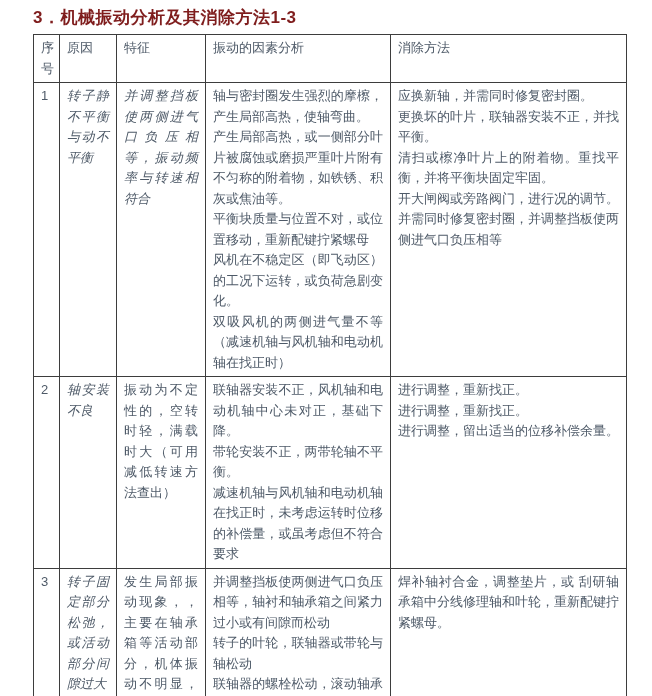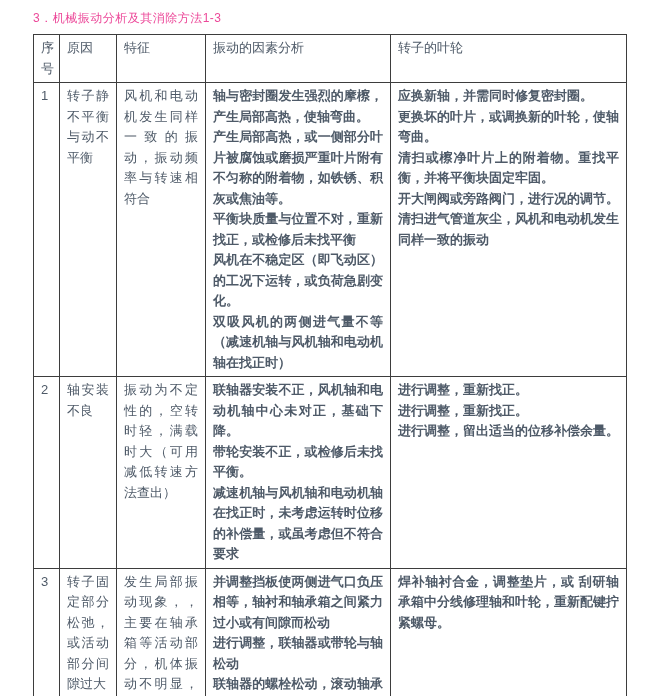--- a/index.html
+++ b/index.html
@@ -10,55 +10,56 @@
     height: 696px;
     overflow: hidden;
     font-family: "Liberation Sans", "DejaVu Sans", sans-serif;
   }
   .page {
     box-sizing: border-box;
     width: 652px;
     padding: 9px 0 0 33px;
   }
   .doc-title {
-    color: #ec4899;
-    font-size: 12px;
+    color: #7f1d1d;
+    font-size: 17px;
     line-height: 18px;
     margin: 0 0 7px 0;
     letter-spacing: 0.5px;
+    font-weight: bold;
   }
   table.vib-table {
     border-collapse: collapse;
     table-layout: fixed;
     width: 593px;
   }
   table.vib-table td {
     border: 1px solid #3d3d3d;
     color: #4e5a68;
     font-size: 13px;
     line-height: 20.5px;
     padding: 3px 7px;
     vertical-align: top;
     text-align: justify;
     word-break: break-all;
     box-sizing: border-box;
   }
-  table.vib-table td p { margin: 0; font-weight: bold; }
+  table.vib-table td p { margin: 0; }
   td.hdr {
     vertical-align: middle;
     text-align: left;
     height: 37px;
     padding: 2px 9px;
   }
   td.no-cell {
     text-align: center;
     vertical-align: middle;
     padding: 2px 2px;
   }
-  td.v-mid { vertical-align: middle; }
+  td.v-mid { vertical-align: middle; font-style: italic; }
   tr.row-1 { height: 277px; }
   tr.row-2 { height: 186px; }
   tr.row-3 { height: 154px; }
 </style>
 </head>
 <body>
 
 <div class="page">
   <div class="doc-title">3．机械振动分析及其消除方法1-3</div>
 
@@ -70,66 +71,66 @@
       <col style="width:185px">
       <col style="width:236px">
     </colgroup>
 
     <tbody>
         <tr class="row-header">
       <td class="hdr no-cell">序号</td>
       <td class="hdr">原因</td>
       <td class="hdr">特征</td>
       <td class="hdr">振动的因素分析</td>
-      <td class="hdr">转子的叶轮</td>
+      <td class="hdr">消除方法</td>
     </tr>
 
     <tr class="row-1">
       <td class="no-cell">1</td>
       <td class="v-mid">转子静不平衡与动不平衡</td>
-      <td class="v-mid">风机和电动机发生同样一致的振动，振动频率与转速相符合</td>
+      <td class="v-mid">并调整挡板使两侧进气口负压相等，振动频率与转速相符合</td>
       <td>
             <p>轴与密封圈发生强烈的摩檫，产生局部高热，使轴弯曲。</p>
             <p>产生局部高热，或一侧部分叶片被腐蚀或磨损严重叶片附有不匀称的附着物，如铁锈、积灰或焦油等。</p>
-            <p>平衡块质量与位置不对，重新找正，或检修后未找平衡</p>
+            <p>平衡块质量与位置不对，或位置移动，重新配键拧紧螺母</p>
             <p>风机在不稳定区（即飞动区）的工况下运转，或负荷急剧变化。</p>
             <p>双吸风机的两侧进气量不等（减速机轴与风机轴和电动机轴在找正时）</p>
           </td>
       <td>
             <p>应换新轴，并需同时修复密封圈。</p>
-            <p>更换坏的叶片，或调换新的叶轮，使轴弯曲。</p>
+            <p>更换坏的叶片，联轴器安装不正，并找平衡。</p>
             <p>清扫或檫净叶片上的附着物。重找平衡，并将平衡块固定牢固。</p>
             <p>开大闸阀或旁路阀门，进行况的调节。</p>
-            <p>清扫进气管道灰尘，风机和电动机发生同样一致的振动</p>
+            <p>并需同时修复密封圈，并调整挡板使两侧进气口负压相等</p>
           </td>
     </tr>
 
     <tr class="row-2">
       <td class="no-cell">2</td>
       <td class="v-mid">轴安装不良</td>
       <td>振动为不定性的，空转时轻，满载时大（可用减低转速方法查出）</td>
       <td>
             <p>联轴器安装不正，风机轴和电动机轴中心未对正，基础下降。</p>
-            <p>带轮安装不正，或检修后未找平衡。</p>
+            <p>带轮安装不正，两带轮轴不平衡。</p>
             <p>减速机轴与风机轴和电动机轴在找正时，未考虑运转时位移的补偿量，或虽考虑但不符合要求</p>
           </td>
       <td>
             <p>进行调整，重新找正。</p>
             <p>进行调整，重新找正。</p>
             <p>进行调整，留出适当的位移补偿余量。</p>
           </td>
     </tr>
 
     <tr class="row-3">
       <td class="no-cell">3</td>
       <td class="v-mid">转子固定部分松弛，或活动部分间隙过大</td>
       <td>发生局部振动现象，，主要在轴承箱等活动部分，机体振动不明显，与转速无关，偶有尖锐的破击声或杂音</td>
       <td>
             <p>并调整挡板使两侧进气口负压相等，轴衬和轴承箱之间紧力过小或有间隙而松动</p>
-            <p>进行调整，联轴器或带轮与轴松动</p>
+            <p>转子的叶轮，联轴器或带轮与轴松动</p>
             <p>联轴器的螺栓松动，滚动轴承的固定圆螺母松动。</p>
           </td>
       <td>
             <p>焊补轴衬合金，调整垫片，或 刮研轴承箱中分线修理轴和叶轮，重新配键拧紧螺母。</p>
           </td>
     </tr>
   </tbody>
     </table>
 </div>
 

